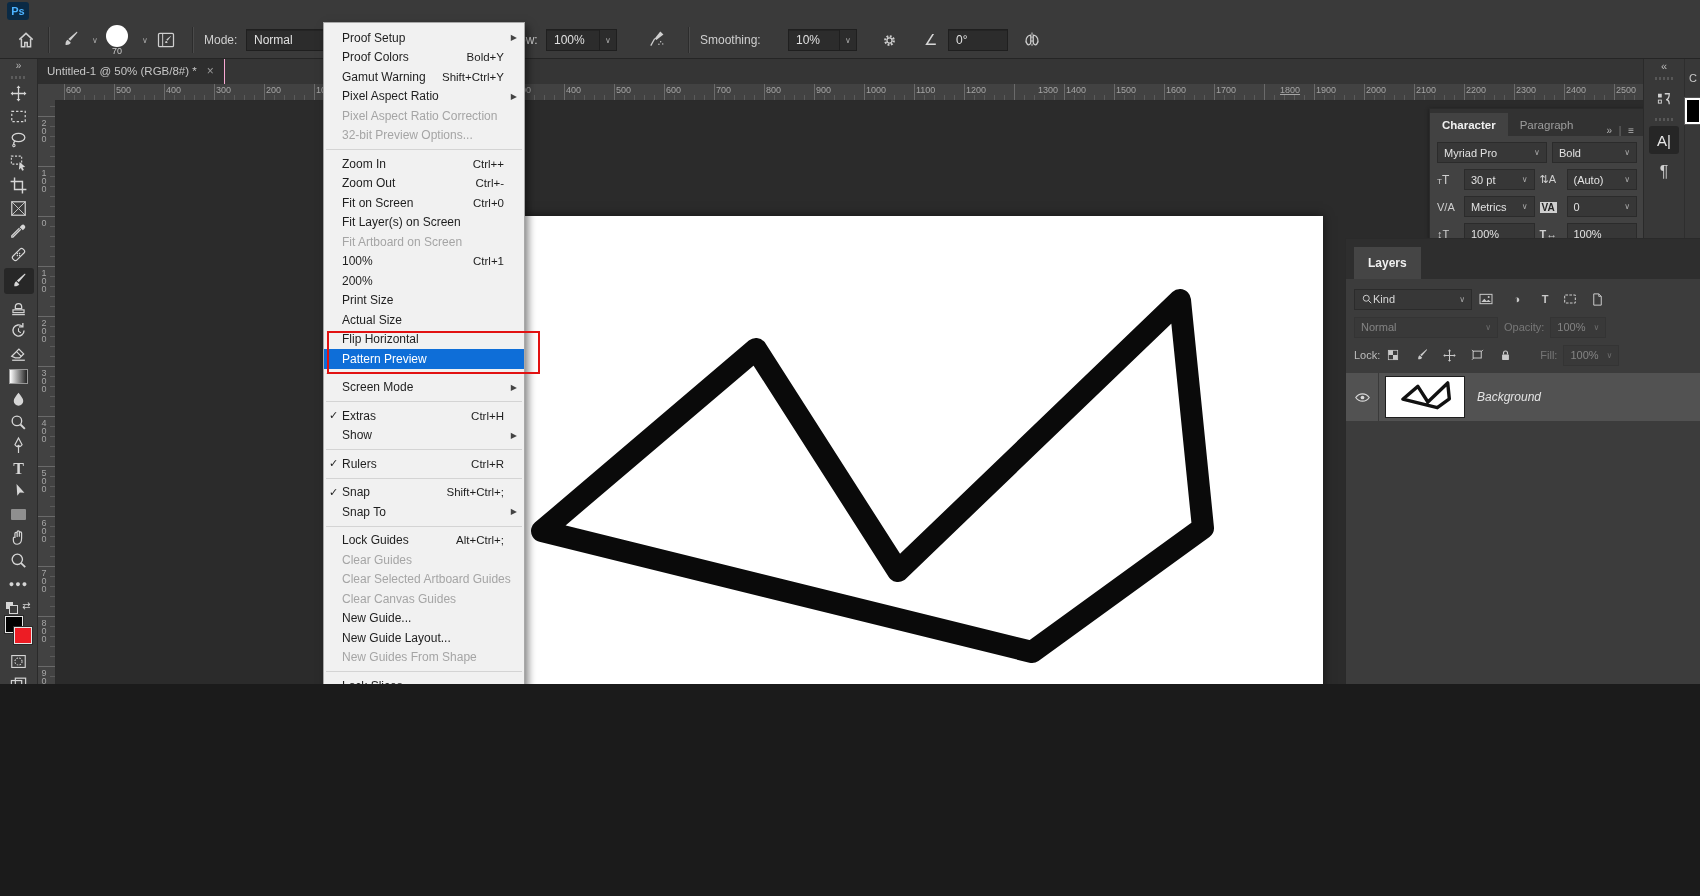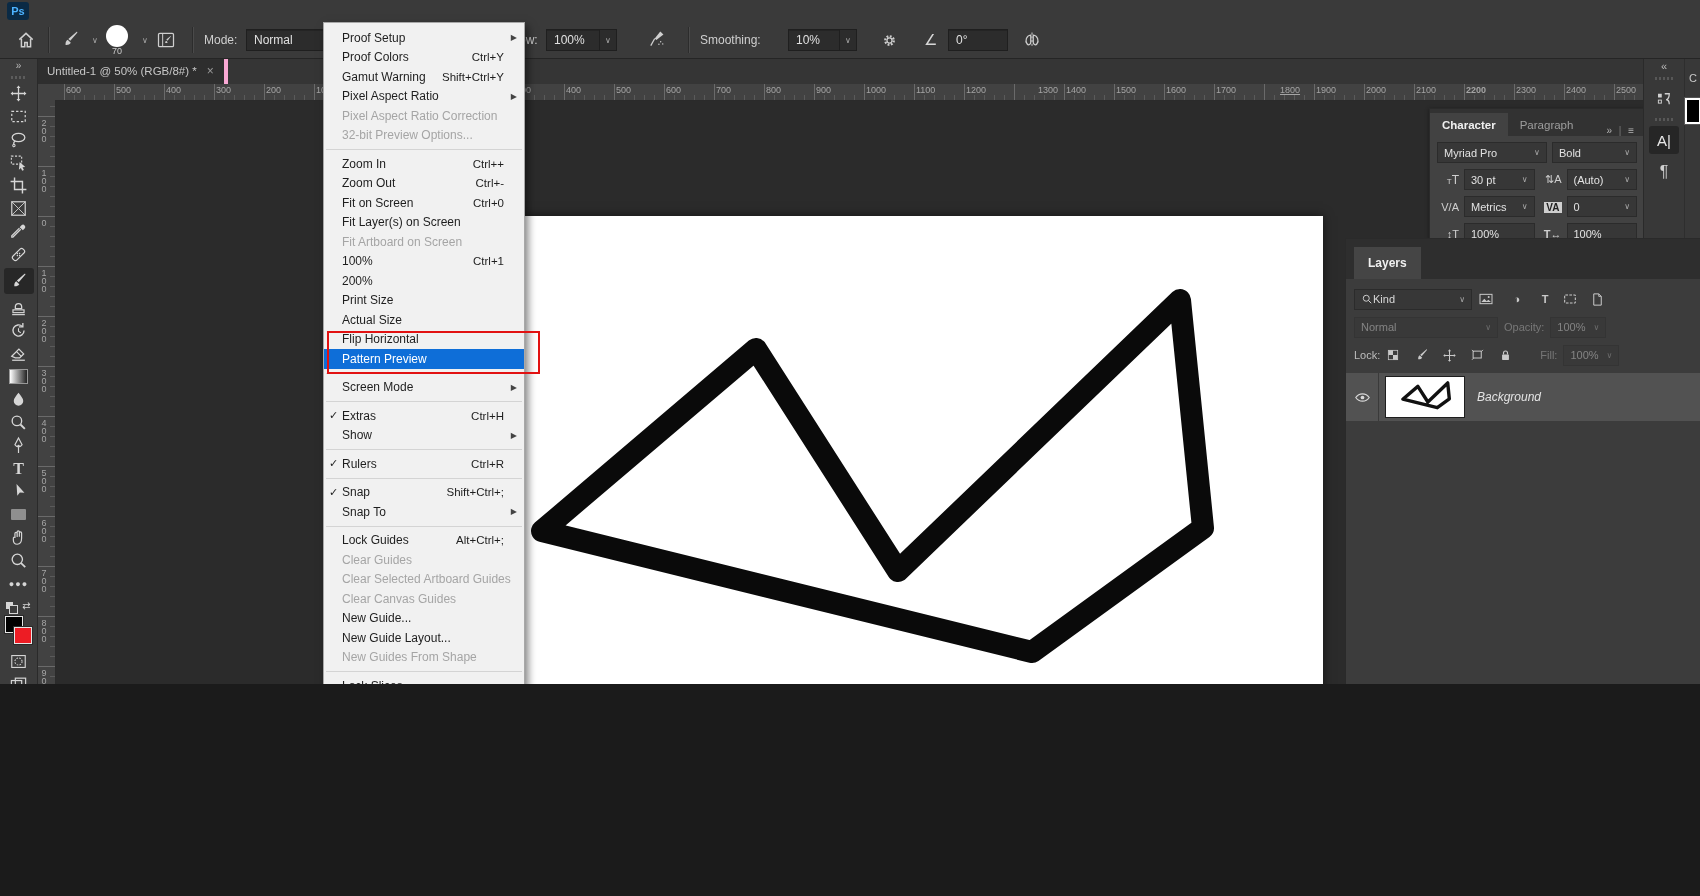--- a/index.html
+++ b/index.html
@@ -19,21 +19,21 @@
   .vsep{position:absolute;top:5px;width:1px;height:26px;background:#2c2c2c;border-right:1px solid #4a4a4a;}
   .fld{background:#2c2c2c;border:1px solid #1f1f1f;box-shadow:inset 0 1px 0 #242424;color:#e0e0e0;
        display:flex;align-items:center;padding:0 7px;height:20px;font-size:12px;}
   .chev{color:#a8a8a8;font-size:8px;margin-left:6px;}
   .chevbox{width:16px;height:20px;background:#2c2c2c;border:1px solid #1f1f1f;border-left:none;
            display:flex;align-items:center;justify-content:center;color:#a8a8a8;font-size:8px;}
   .brushprev{width:22px;height:22px;border-radius:50%;background:#fff;}
   .brushnum{font-size:9px;color:#ccc;text-align:center;line-height:9px;}
   
   .tabbar{left:37px;top:58px;width:1606px;height:26px;background:#353535;border-bottom:1px solid #282828;z-index:5;}
-  .doctab{position:absolute;left:0;top:0;height:26px;background:#2e2e2e;border-right:4px solid #f9a8d4;
+  .doctab{position:absolute;left:0;top:0;height:26px;background:#2e2e2e;border-right:1px solid #f9a8d4;
           display:flex;align-items:center;padding:0 10px;color:#c6c6c6;font-size:11.5px;}
   .tabclose{margin-left:10px;color:#9a9a9a;font-size:12px;}
   
   .corner{left:37px;top:84px;width:18px;height:16px;background:#424242;border-right:1px solid #333;border-bottom:1px solid #2a2a2a;z-index:6;}
   .hruler{left:55px;top:84px;width:1588px;height:16px;background:#424242;border-bottom:1px solid #2a2a2a;overflow:hidden;z-index:6;
      background-image:linear-gradient(90deg,#6a6a6a 0 1px,transparent 1px),linear-gradient(90deg,#5a5a5a 0 1px,transparent 1px);
      background-size:50px 16px,10px 5px;background-position:9px 0,9px 11px;background-repeat:repeat-x;}
   .hlab{position:absolute;top:1px;font-size:9px;color:#a5a5a5;}
   .vruler{left:37px;top:100px;width:18px;height:758px;background:#424242;border-right:1px solid #2a2a2a;overflow:hidden;z-index:6;
      background-image:linear-gradient(180deg,#6a6a6a 0 1px,transparent 1px),linear-gradient(180deg,#5a5a5a 0 1px,transparent 1px);
@@ -75,21 +75,21 @@
   .msep{height:1px;background:#d4d4d4;margin:4px 2px;}
   .redbox{left:327px;top:331px;width:209px;height:39px;border:2px solid #e21212;z-index:60;pointer-events:none;}
   
   .panel{background:#424242;border:1px solid #2a2a2a;box-shadow:0 1px 4px rgba(0,0,0,.4);}
   .charpanel{left:1429px;top:108px;width:214px;height:130px;z-index:8;}
   .ptabs{height:27px;background:#323232;display:flex;align-items:flex-end;}
   .ptab{height:23px;padding:0 12px;display:flex;align-items:center;font-size:11.5px;color:#9d9d9d;}
   .ptab.active{background:#424242;color:#f0f0f0;font-weight:bold;}
   .ptabright{margin-left:auto;color:#b5b5b5;font-size:10px;padding-right:8px;letter-spacing:2px;}
   .crow{display:flex;align-items:center;margin:6px 7px 0;gap:5px;}
-  .cico{width:22px;font-size:11px;color:#cfcfcf;text-align:right;flex:0 0 22px;}
+  .cico{width:22px;font-size:11px;color:#cfcfcf;text-align:left;flex:0 0 22px;}
   .cfld{flex:1;height:19px;background:#373737;border:1px solid #2b2b2b;display:flex;align-items:center;
         padding:0 6px;color:#e2e2e2;font-size:11px;}
   .cfld .chev{margin-left:auto;}
   .vachip{background:#cfcfcf;color:#222;font-weight:bold;padding:0 2px;font-size:10px;}
   
   .dockhead{left:1643px;top:58px;width:57px;height:180px;background:#383838;border-left:1px solid #2a2a2a;z-index:8;}
   .dockcol{position:absolute;left:0;top:0;width:40px;height:180px;border-right:1px solid #2e2e2e;
            display:flex;flex-direction:column;align-items:center;}
   .dcollapse{color:#bbb;font-size:11px;height:16px;line-height:16px;}
   .ddots{width:18px;height:3px;margin:3px 0;background:repeating-linear-gradient(90deg,#575757 0 2px,transparent 2px 4px);}
@@ -396,21 +396,21 @@
       <span class="hlab" style="left: 911px;">1200</span>
       <span class="hlab" style="left: 983px; text-align: center;">1300</span>
       <span class="hlab" style="left: 1011px;">1400</span>
       <span class="hlab" style="left: 1061px;">1500</span>
       <span class="hlab" style="left: 1111px;">1600</span>
       <span class="hlab" style="left: 1161px;">1700</span>
       <span class="hlab" style="left: 1225px; text-decoration: underline;">1800</span>
       <span class="hlab" style="left: 1261px;">1900</span>
       <span class="hlab" style="left: 1311px;">2000</span>
       <span class="hlab" style="left: 1361px;">2100</span>
-      <span class="hlab" style="left: 1411px; font-weight: bold;">2200</span>
+      <span class="hlab" style="left: 1411px;">2200</span>
       <span class="hlab" style="left: 1461px;">2300</span>
       <span class="hlab" style="left: 1511px;">2400</span>
       <span class="hlab" style="left: 1561px;">2500</span>
     </div>
   <div class="abs vruler" id="vruler">
       <span class="vlab" style="top: 18px;">200</span>
       <span class="vlab" style="top: 68px;">100</span>
       <span class="vlab" style="top: 118px;">0</span>
       <span class="vlab" style="top: 168px;">100</span>
       <span class="vlab" style="top: 218px;">200</span>
@@ -437,21 +437,21 @@
     <div class="hthumb"></div>
   </div>
 
   <div class="abs viewmenu" id="viewmenu">
       <div class="mrow">
         <span class="mlabel">Proof Setup</span>
         <span class="marr">▶</span>
       </div>
       <div class="mrow">
         <span class="mlabel">Proof Colors</span>
-        <span class="msc">Ctrl+Y</span>
+        <span class="msc">Bold+Y</span>
       </div>
       <div class="mrow">
         <span class="mlabel">Gamut Warning</span>
         <span class="msc">Shift+Ctrl+Y</span>
       </div>
       <div class="mrow">
         <span class="mlabel">Pixel Aspect Ratio</span>
         <span class="marr">▶</span>
       </div>
       <div class="mrow dis">

